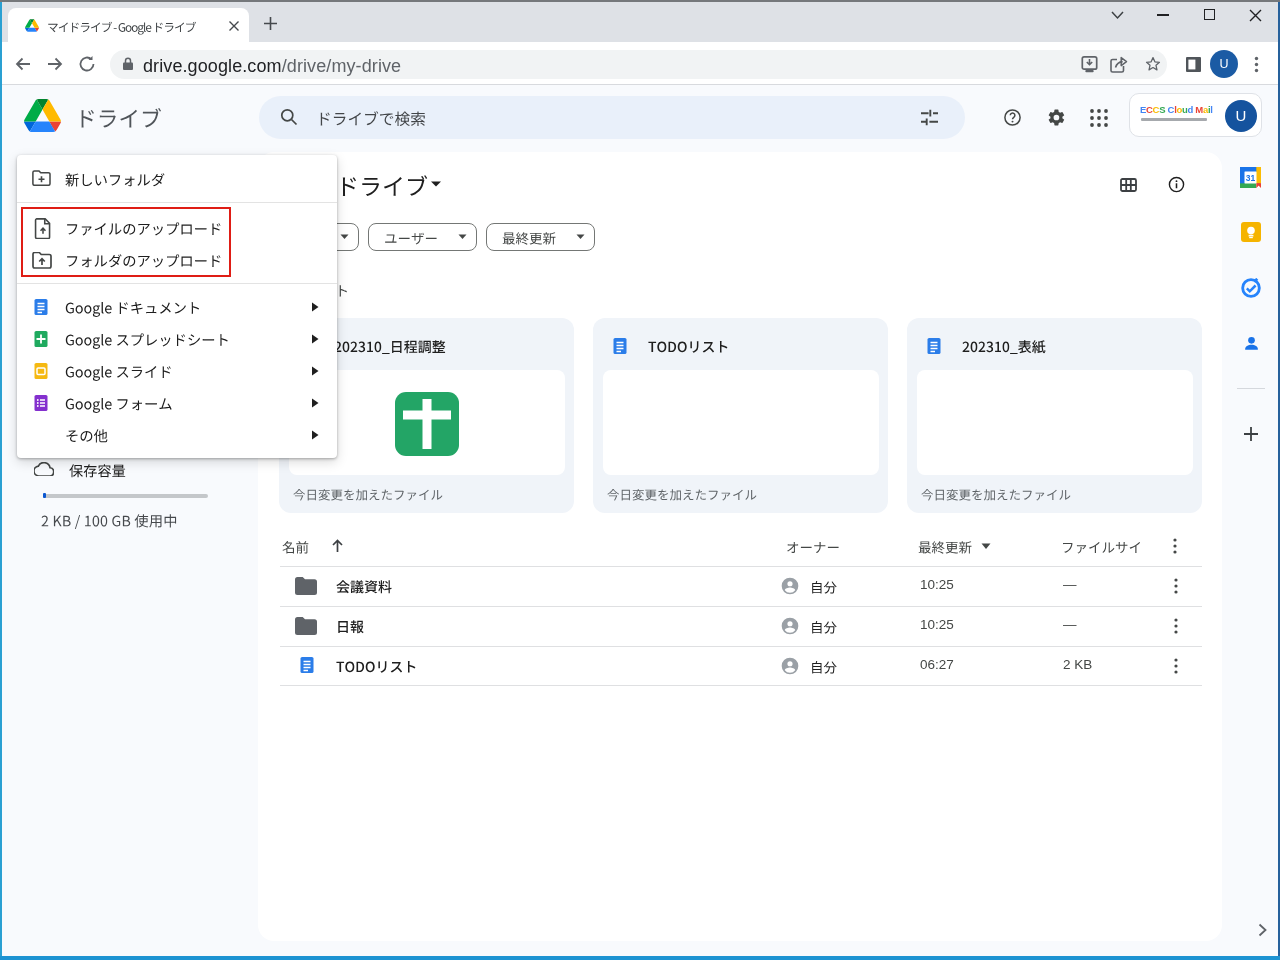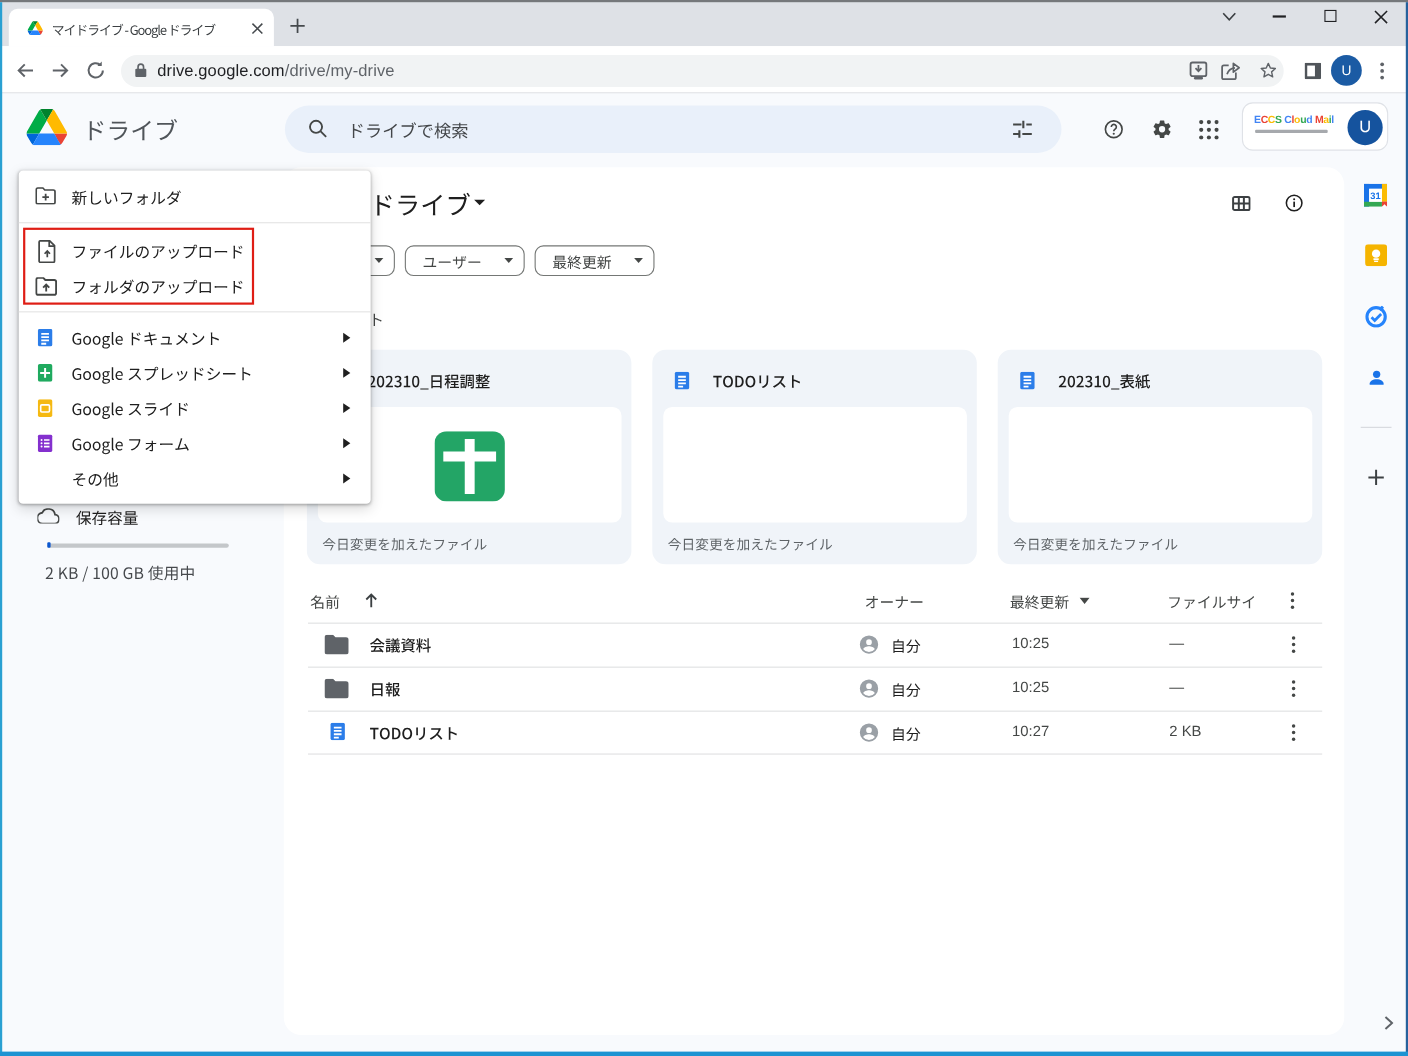--- a/index.html
+++ b/index.html
@@ -45,21 +45,21 @@
   </svg>
 <svg class="a" style="left:78px;top:55px" width="18" height="18" viewBox="0 0 18 18">
     <path d="M15.5 9a6.5 6.5 0 1 1-2-4.7" stroke="#5f6368" stroke-width="1.8" fill="none"></path>
     <path d="M14.5 1v4h-4z" fill="#5f6368"></path>
   </svg>
 <div style="position:absolute;left:110px;top:50px;width:1057px;height:29px;background:#f1f3f4;border-radius:14.5px;"></div>
 <svg class="a" style="left:122px;top:57px" width="12" height="14" viewBox="0 0 12 14">
     <rect x="1" y="5.5" width="10" height="7.5" rx="1" fill="#5f6368"></rect>
     <path d="M3.5 6V3.8a2.5 2.5 0 0 1 5 0V6" stroke="#5f6368" stroke-width="1.5" fill="none"></path>
   </svg>
-<div class="a" style="left:143px;top:55.5px;font-size:15px;color:#202124;letter-spacing:.1px">drive.google.com<span style="color:#5f6368">/drive/my-drive</span></div>
+<div class="a" style="left:143px;top:55.5px;font-size:18px;color:#202124;letter-spacing:.1px">drive.google.com<span style="color:#5f6368">/drive/my-drive</span></div>
 <svg class="a" style="left:1081px;top:55px" width="17" height="18" viewBox="0 0 17 18">
     <rect x="1.3" y="1.8" width="14.4" height="12.4" rx="1.8" stroke="#5f6368" stroke-width="1.7" fill="none"></rect>
     <path d="M8.5 4v5.2M5.8 7L8.5 9.7L11.2 7" stroke="#5f6368" stroke-width="1.6" fill="none"></path>
     <rect x="4.3" y="15" width="8.4" height="2.2" rx="1" fill="#5f6368"></rect>
   </svg>
 <svg class="a" style="left:1109px;top:55px" width="19" height="19" viewBox="0 0 19 19">
     <path d="M8 4.5H3.6A1.6 1.6 0 0 0 2 6.1v9.3A1.6 1.6 0 0 0 3.6 17h9.3a1.6 1.6 0 0 0 1.6-1.6V11" stroke="#5f6368" stroke-width="1.6" fill="none"></path>
     <path d="M6.5 12.5c1-3.6 3.6-5.6 7.2-5.9" stroke="#5f6368" stroke-width="1.6" fill="none"></path>
     <path d="M12.2 2.6l5.3 4-5.3 4z" fill="none" stroke="#5f6368" stroke-width="1.5" stroke-linejoin="round"></path>
   </svg>
@@ -322,21 +322,21 @@
     </g>
   </svg>
 <svg class="a" style="left:780px;top:656px" width="20" height="20" viewBox="0 0 24 24">
     <path fill="#9aa0a6" d="M12 2a10 10 0 1 0 0 20 10 10 0 0 0 0-20zm0 4.2a3.1 3.1 0 1 1 0 6.2 3.1 3.1 0 0 1 0-6.2zm0 14a7.8 7.8 0 0 1-6.2-3.1c.03-2.06 4.13-3.2 6.2-3.2 2.06 0 6.17 1.14 6.2 3.2A7.8 7.8 0 0 1 12 20.2z"></path>
   </svg>
 <svg style="position:absolute;left:810px;top:658.71px;" width="29.0" height="18.9" viewBox="0 0 29.0 18.9">
     <g transform="translate(0,13.5)">
       <path d="M2.9 -6.5H10.7V-5.6H2.9ZM2.9 -3.6H10.7V-2.6H2.9ZM2.9 -0.6H10.7V0.3H2.9ZM2.2 -9.5H11.5V1H10.5V-8.5H3.2V1.1H2.2ZM6.1 -11.4 7.3 -11.2Q7.1 -10.6 6.9 -10Q6.6 -9.4 6.4 -8.9L5.5 -9.1Q5.6 -9.4 5.7 -9.8Q5.9 -10.2 6 -10.6Q6.1 -11 6.1 -11.4Z M16 -6.2H23.8V-5.3H16ZM23.4 -6.2H24.5Q24.5 -6.2 24.5 -6.1Q24.5 -6 24.5 -5.9Q24.5 -5.8 24.4 -5.7Q24.4 -4.2 24.3 -3.1Q24.2 -2 24.1 -1.2Q24 -0.5 23.9 -0.1Q23.8 0.3 23.6 0.5Q23.4 0.8 23.1 0.9Q22.9 1 22.5 1Q22.2 1 21.6 1Q21 1 20.4 1Q20.4 0.7 20.3 0.5Q20.2 0.2 20.1 -0Q20.7 0 21.3 0Q21.9 0 22.1 0Q22.3 0 22.4 0Q22.6 -0 22.7 -0.1Q22.9 -0.3 23 -0.9Q23.1 -1.6 23.2 -2.8Q23.3 -4 23.4 -6ZM17.9 -11.1 18.9 -10.8Q18.5 -9.6 17.8 -8.6Q17.1 -7.5 16.3 -6.7Q15.5 -5.8 14.7 -5.2Q14.6 -5.3 14.4 -5.4Q14.3 -5.6 14.1 -5.7Q13.9 -5.9 13.8 -6Q14.7 -6.5 15.4 -7.3Q16.2 -8.1 16.8 -9.1Q17.5 -10 17.9 -11.1ZM22.6 -11.1Q22.9 -10.4 23.4 -9.7Q23.9 -9 24.4 -8.3Q25 -7.7 25.5 -7.1Q26.1 -6.6 26.7 -6.2Q26.6 -6.1 26.4 -5.9Q26.2 -5.8 26.1 -5.6Q25.9 -5.4 25.8 -5.3Q25.3 -5.8 24.7 -6.4Q24.1 -7 23.5 -7.7Q23 -8.4 22.5 -9.2Q22 -10 21.6 -10.7ZM18.9 -6H20Q19.9 -4.8 19.6 -3.8Q19.4 -2.7 18.9 -1.8Q18.4 -0.9 17.5 -0.1Q16.6 0.6 15.2 1.1Q15.1 1 15 0.8Q14.9 0.7 14.8 0.5Q14.6 0.4 14.5 0.3Q15.9 -0.2 16.7 -0.8Q17.5 -1.5 17.9 -2.3Q18.4 -3.2 18.6 -4.1Q18.8 -5 18.9 -6Z" fill="#1f1f1f"></path>
     </g>
   </svg>
-<div style="position:absolute;left:920px;top:657px;font-size:13.5px;color:#444746;">10:27</div>
+<div style="position:absolute;left:920px;top:657px;font-size:13.5px;color:#444746;">06:27</div>
 <div style="position:absolute;left:1063px;top:657px;font-size:13.5px;color:#444746;">2 KB</div>
 <svg class="a" style="left:1174px;top:658px" width="4" height="16" viewBox="0 0 4 16">
     <circle cx="2" cy="2" r="1.6" fill="#444746"></circle>
     <circle cx="2" cy="8" r="1.6" fill="#444746"></circle>
     <circle cx="2" cy="14" r="1.6" fill="#444746"></circle>
   </svg>
 <svg class="a" style="left:299px;top:657px" width="16" height="16" viewBox="0 0 16 16">
     <rect x="1.5" y="0" width="13" height="16" rx="1.6" fill="#2b7de9"></rect>
     <g stroke="#fff" stroke-width="1.6">
       <path d="M4.5 4.5h7M4.5 7.5h7M4.5 10.5h7M4.5 13.5h4.5"></path>

